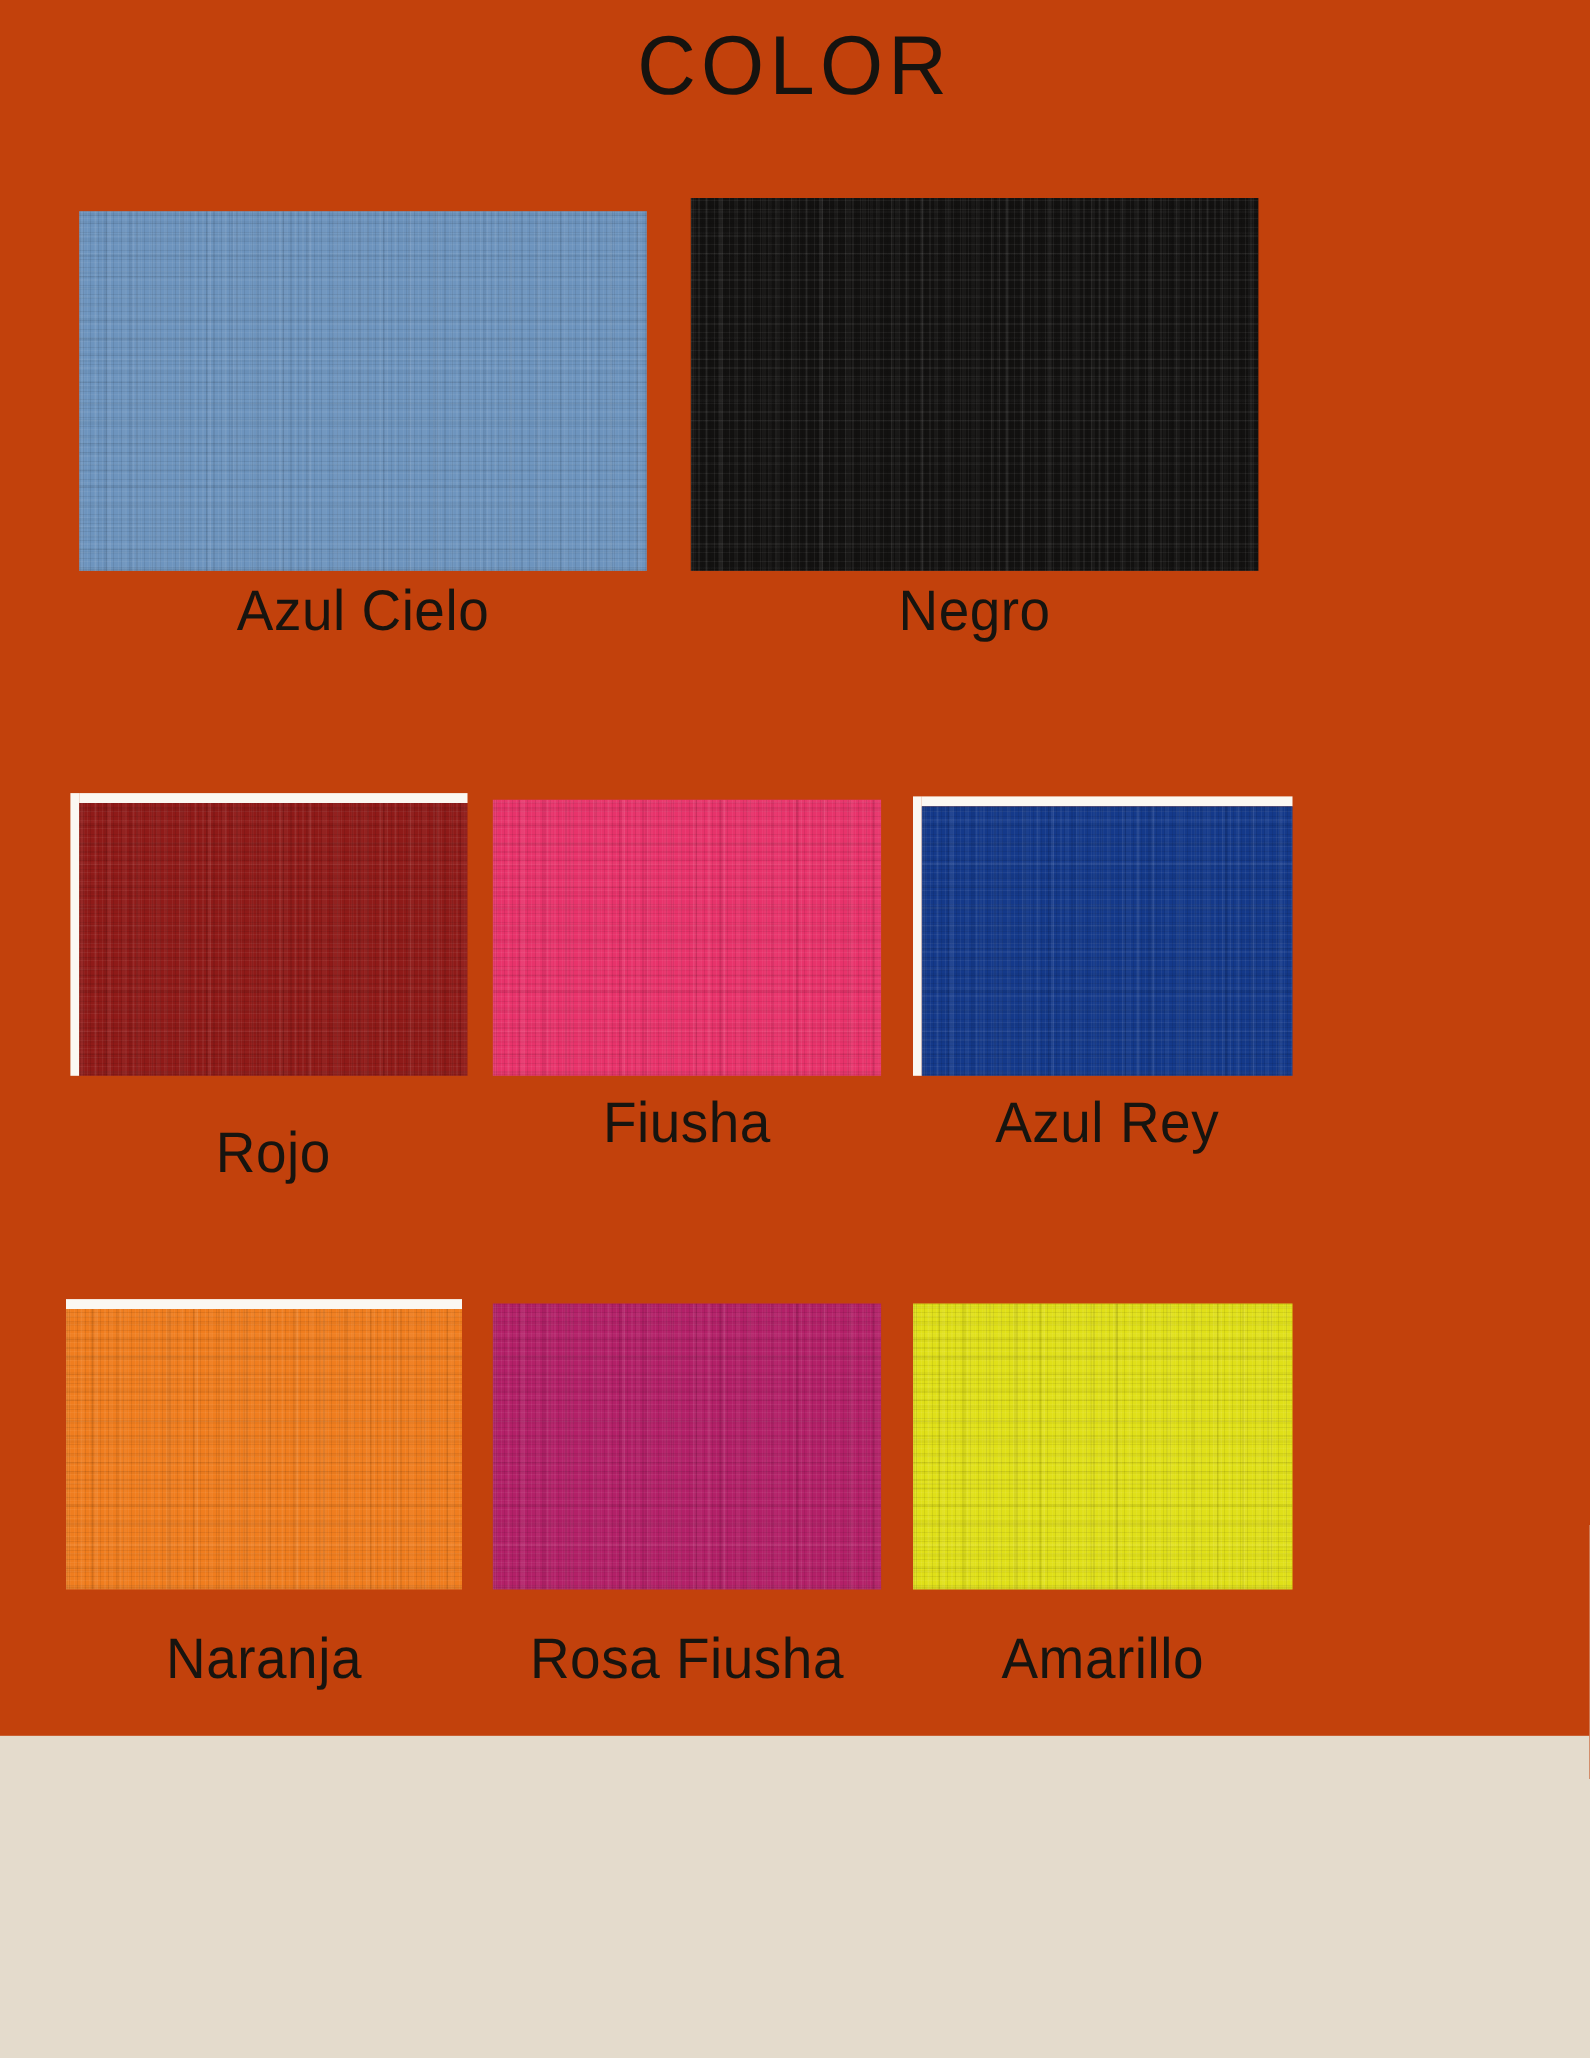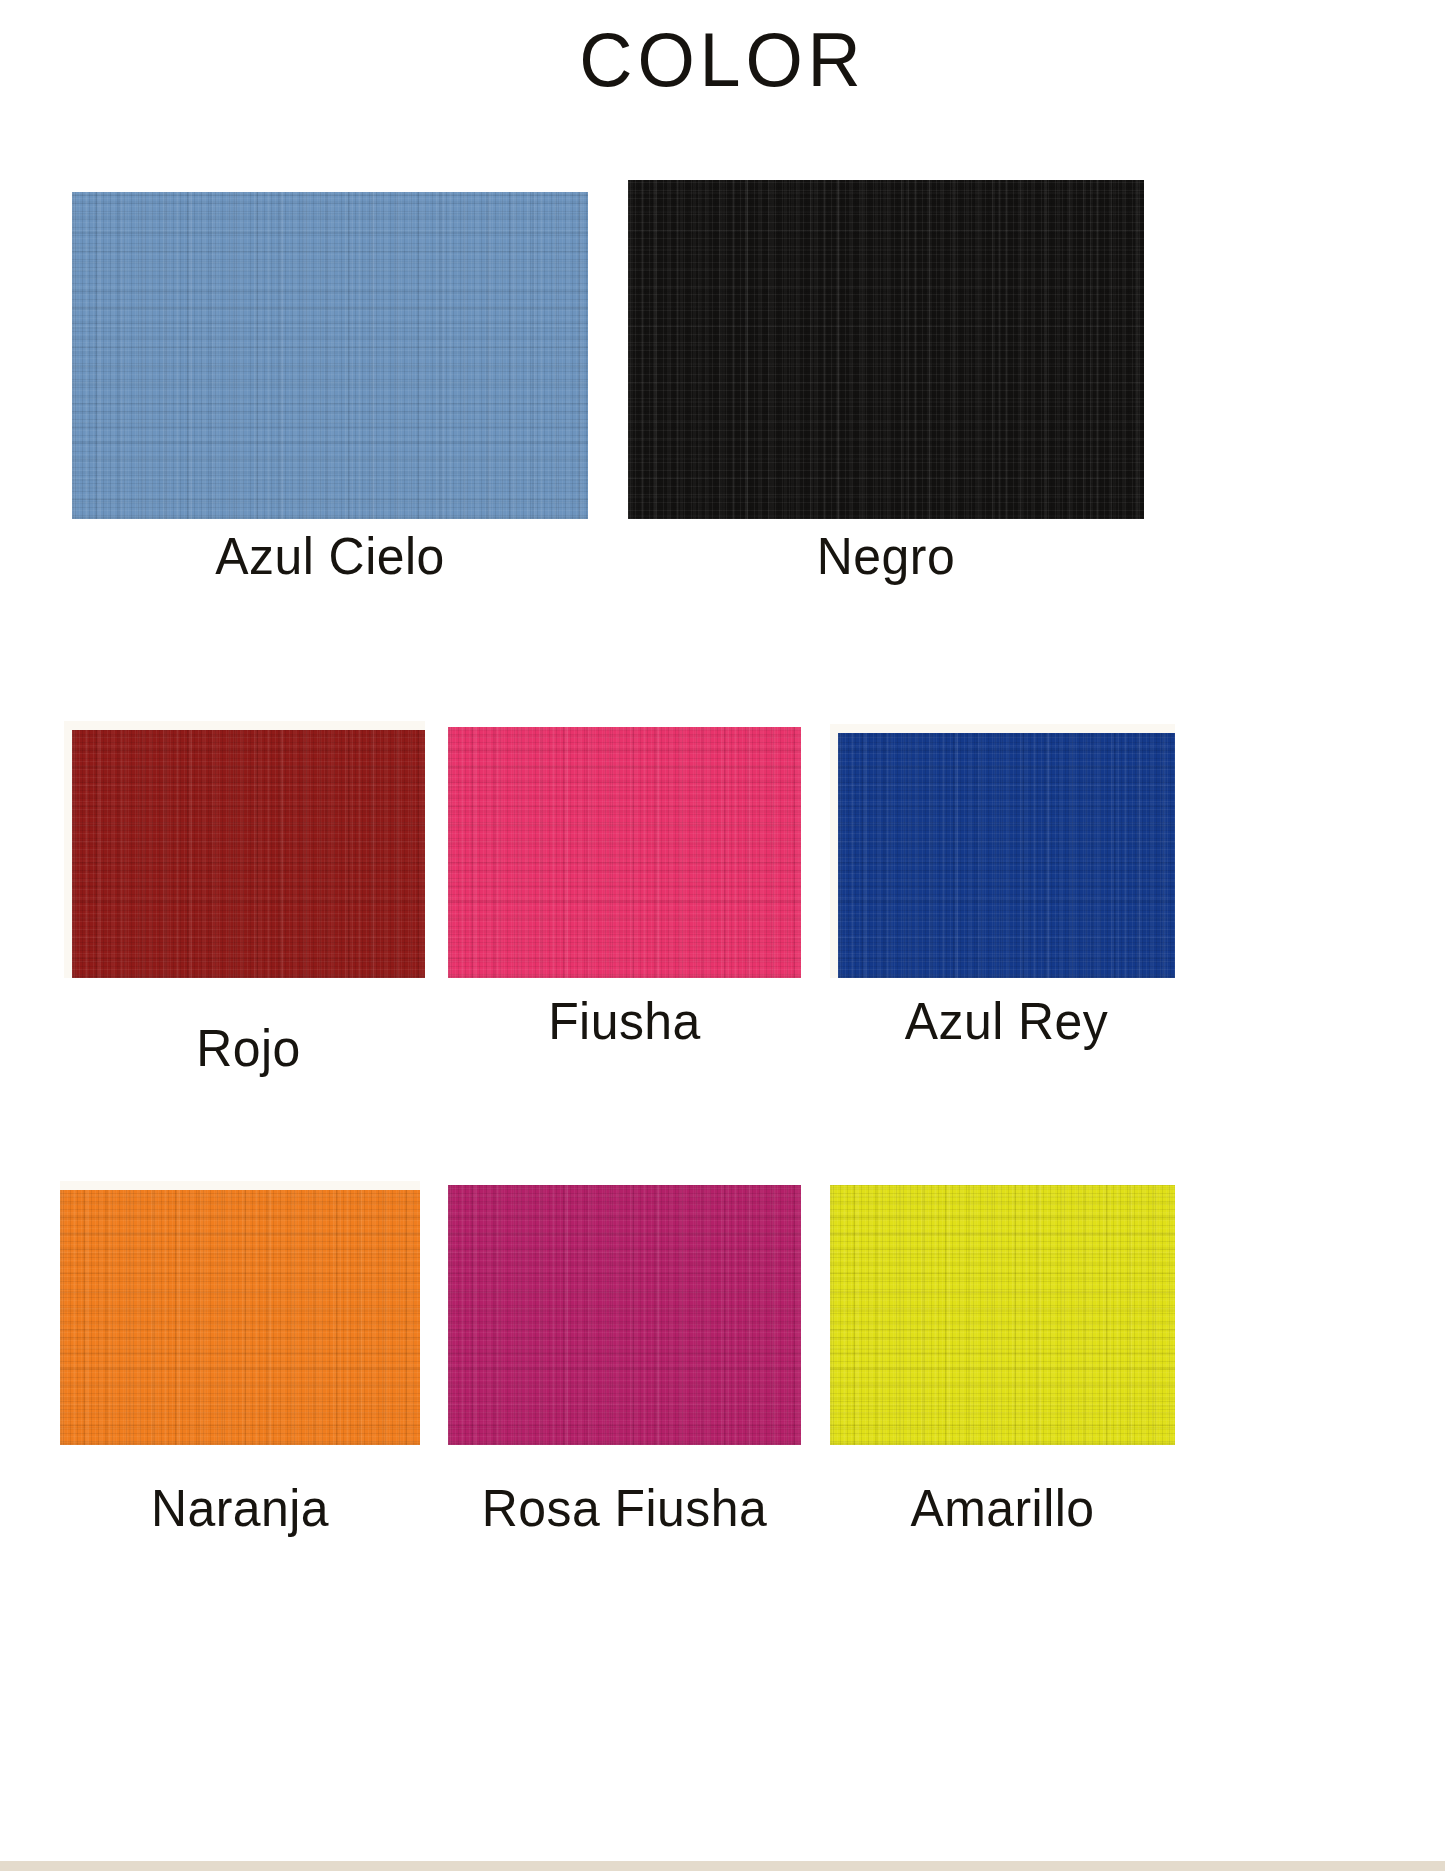--- a/index.html
+++ b/index.html
@@ -11,22 +11,22 @@
     height: 1871px;
     background: #e4dbcc;
     font-family: "Liberation Sans", sans-serif;
     overflow: hidden;
     position: relative;
   }
 
   #page {
     position: relative;
     width: 1445px;
-    height: 1861px;
-    background: #ffffff;
+    height: 1578px;
+    background: #c2410c;
   }
 
   
   .page-title {
     position: absolute;
     left: 0;
     top: 22px;
     width: 1445px;
     text-align: center;
     font-family: "Liberation Sans", sans-serif;

